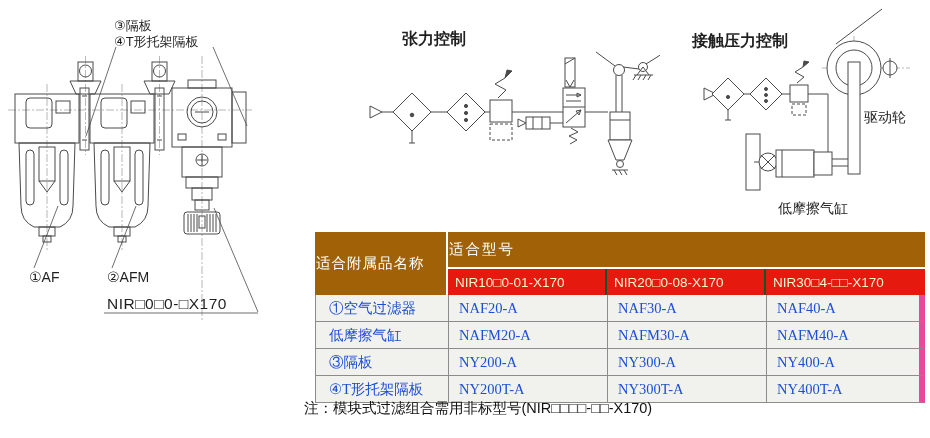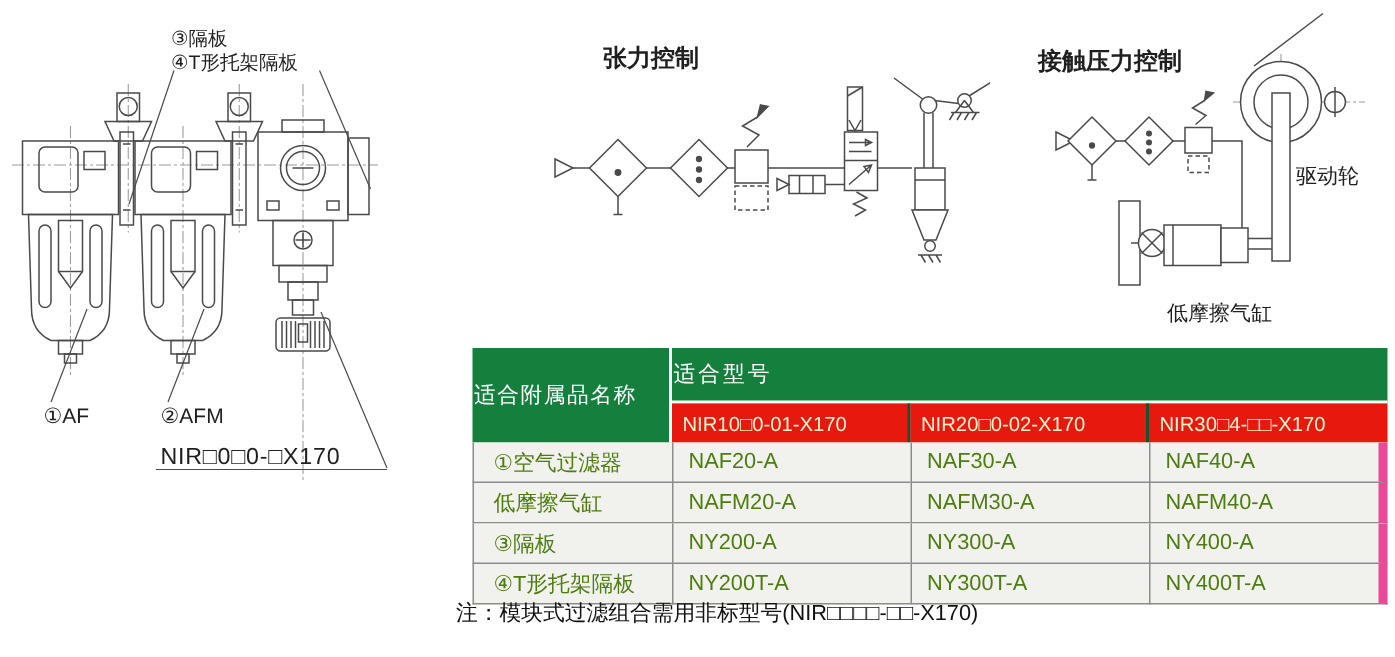--- a/index.html
+++ b/index.html
@@ -9,26 +9,26 @@
   svg text{font-family:"Liberation Sans","DejaVu Sans",sans-serif;fill:#1f1f1f;}
   .dwg-title{font-size:16px;font-weight:bold;}
   .dwg-label{font-size:14px;}
   .callout{font-size:13px;}
   .part-label{font-size:14px;}
   .model-code{font-size:15.5px;letter-spacing:.5px;}
 
   
   table.spec{position:absolute;left:315px;top:232px;border-spacing:0;table-layout:fixed;width:610px;}
   table.spec th,table.spec td{margin:0;box-sizing:border-box;font-weight:normal;text-align:left;vertical-align:middle;overflow:hidden;white-space:nowrap;}
-  .hrow1 th{background:#15803d;color:#ffffff;font-weight:bold;font-size:14.5px;height:37px;text-align:center;}
+  .hrow1 th{background:#a16207;color:#ffffff;font-weight:bold;font-size:14.5px;height:37px;text-align:center;}
   th.h-name{border-right:2px solid #ffffff;letter-spacing:1px;}
   th.h-group{border-bottom:2px solid #ffffff;letter-spacing:2px;}
   .hrow2 th{background:#e6190e;color:#fdf3cf;font-weight:bold;font-size:13.5px;height:26px;padding-left:7px;}
   th.h-model-1,th.h-model-2{border-right:2px solid #14532d;}
-  tbody td{background:#f1f1ee;color:#4d7c0f;font-size:14.5px;height:27px;border-left:1px solid #8c8c8c;border-bottom:1px solid #8c8c8c;}
+  tbody td{background:#f1f1ee;color:#1d4ed8;font-size:14.5px;height:27px;border-left:1px solid #8c8c8c;border-bottom:1px solid #8c8c8c;font-family:Liberation Serif, serif;}
   tbody td:last-child{border-right:6px solid #ec4899;}
   td.acc-name{padding-left:13px;}
   td.model-cell{padding-left:10px;}
   .table-note{position:absolute;left:304px;top:399px;font-size:14.5px;color:#111;white-space:nowrap;}
 </style>
 </head>
 <body>
 
 <div class="stage">
 
@@ -239,21 +239,21 @@
         <col style="width:159px">
         <col style="width:159px">
       </colgroup>
     <thead>
       <tr class="hrow1">
         <th class="h-name" rowspan="2">适合附属品名称</th>
         <th class="h-group" colspan="3">适合型号</th>
       </tr>
       <tr class="hrow2">
         <th class="h-model-1">NIR10□0-01-X170</th>
-        <th class="h-model-2">NIR20□0-02-X170</th>
+        <th class="h-model-2">NIR20□0-08-X170</th>
         <th class="h-model-3">NIR30□4-□□-X170</th>
       </tr>
     </thead>
     <tbody>
       <tr>
         <td class="acc-name">①空气过滤器</td>
         <td class="model-cell">NAF20-A</td>
         <td class="model-cell">NAF30-A</td>
         <td class="model-cell">NAF40-A</td>
       </tr>

